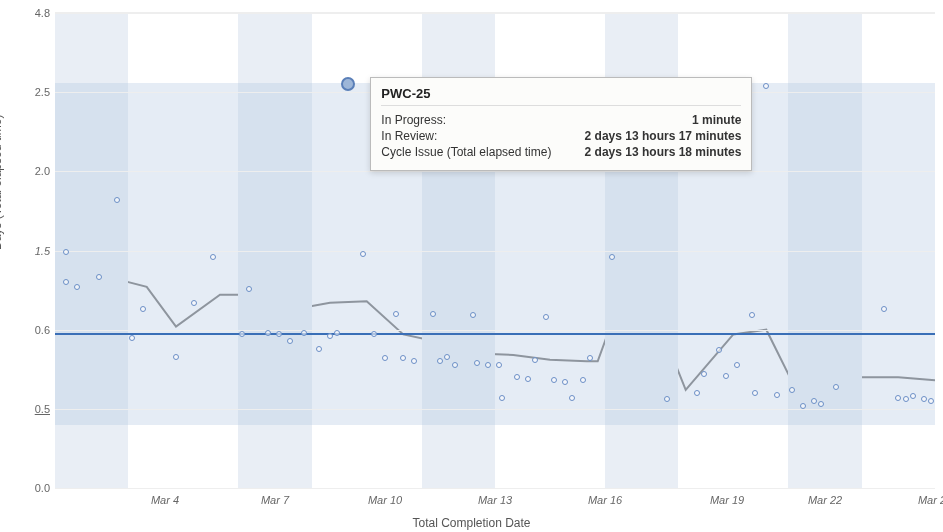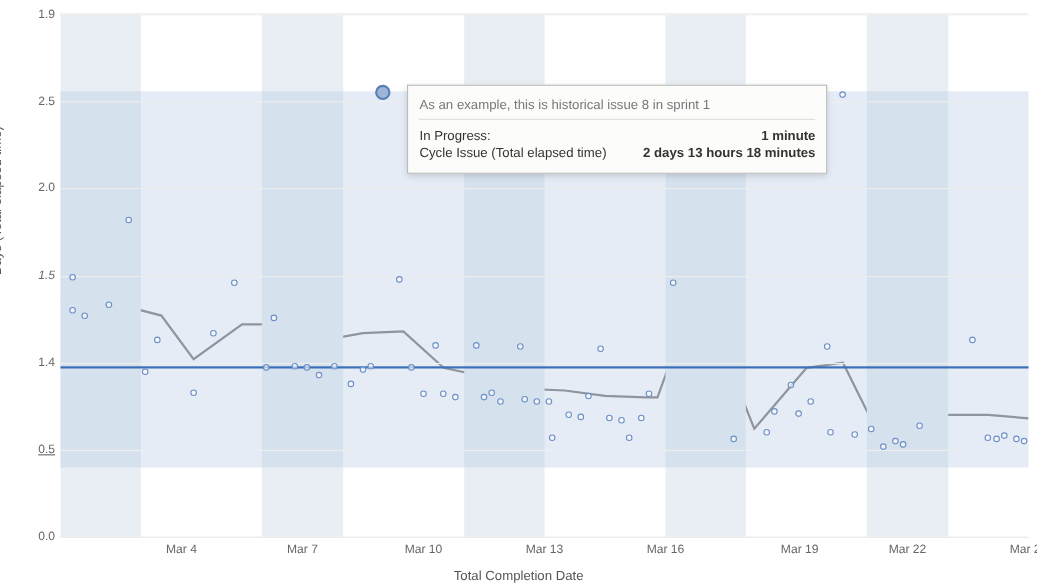--- a/index.html
+++ b/index.html
@@ -73,20 +73,21 @@
     color: #666;
     transform: translateY(-50%);
   }
   .xtick {
     position: absolute;
     bottom: -18px;
     font-size: 11px;
     color: #666;
     transform: translateX(-50%);
     white-space: nowrap;
+    font-style: italic;
   }
   .gridline {
     position: absolute;
     left: 0;
     right: 0;
     height: 0;
     border-top: 1px solid #eee;
   }
   .point {
     position: absolute;
@@ -166,29 +167,29 @@
       <div class="band" style="left: 183.333px; width: 73.3333px;"></div>
       <div class="band" style="left: 366.667px; width: 73.3333px;"></div>
       <div class="band" style="left: 550px; width: 73.3333px;"></div>
       <div class="band" style="left: 733.333px; width: 73.3333px;"></div>
       <div class="sd-band" style="top: 69.6667px; height: 342px;"></div>
       <div class="gridline" style="top: 475px;"></div>
       <div class="ytick" style="top: 475px;">0.0</div>
       <div class="gridline" style="top: 395.833px;"></div>
       <div class="ytick" style="top: 395.833px; text-decoration: underline;">0.5</div>
       <div class="gridline" style="top: 316.667px;"></div>
-      <div class="ytick" style="top: 316.667px;">1.4</div>
+      <div class="ytick" style="top: 316.667px;">0.6</div>
       <div class="gridline" style="top: 237.5px;"></div>
       <div class="ytick" style="top: 237.5px; font-style: italic;">1.5</div>
       <div class="gridline" style="top: 158.333px;"></div>
       <div class="ytick" style="top: 158.333px;">2.0</div>
       <div class="gridline" style="top: 79.1667px;"></div>
       <div class="ytick" style="top: 79.1667px;">2.5</div>
       <div class="gridline" style="top: 0px;"></div>
-      <div class="ytick" style="top: 0px;">1.9</div>
+      <div class="ytick" style="top: 0px;">4.8</div>
       <div class="mean-line" style="top: 319.833px;"></div>
       <div class="xtick" style="left: 110px;">Mar 4</div>
       <div class="xtick" style="left: 220px;">Mar 7</div>
       <div class="xtick" style="left: 330px;">Mar 10</div>
       <div class="xtick" style="left: 440px;">Mar 13</div>
       <div class="xtick" style="left: 550px;">Mar 16</div>
       <div class="xtick" style="left: 660px; padding-left: 24px;">Mar 19</div>
       <div class="xtick" style="left: 770px;">Mar 22</div>
       <div class="xtick" style="left: 880px;">Mar 25</div>
       <div class="point" style="left: 11px; top: 239.083px;"></div>
@@ -255,27 +256,31 @@
       <div class="point" style="left: 843.333px; top: 384.75px;"></div>
       <div class="point" style="left: 850.667px; top: 386.333px;"></div>
       <div class="point" style="left: 858px; top: 383.167px;"></div>
       <div class="point" style="left: 869px; top: 386.333px;"></div>
       <div class="point" style="left: 876.333px; top: 387.917px;"></div>
     </div>
 
   <div class="xaxis-label">Total Completion Date</div>
 
   <div class="tooltip" id="tooltip" style="left: 370.333px; top: 77.25px;">
-    <div class="tt-desc">As an example, this is historical issue 8 in sprint 1</div>
+    <div class="tt-title">PWC-25</div>
     <div class="tt-sep"></div>
     <table>
         <tbody id="ttrows">
           <tr>
             <td>In Progress:</td>
             <td class="val">1 minute</td>
+          </tr>
+          <tr>
+            <td>In Review:</td>
+            <td class="val">2 days 13 hours 17 minutes</td>
           </tr>
           <tr>
             <td>Cycle Issue (Total elapsed time)</td>
             <td class="val">2 days 13 hours 18 minutes</td>
           </tr>
         </tbody>
       </table>
   </div>
 </div>
 

